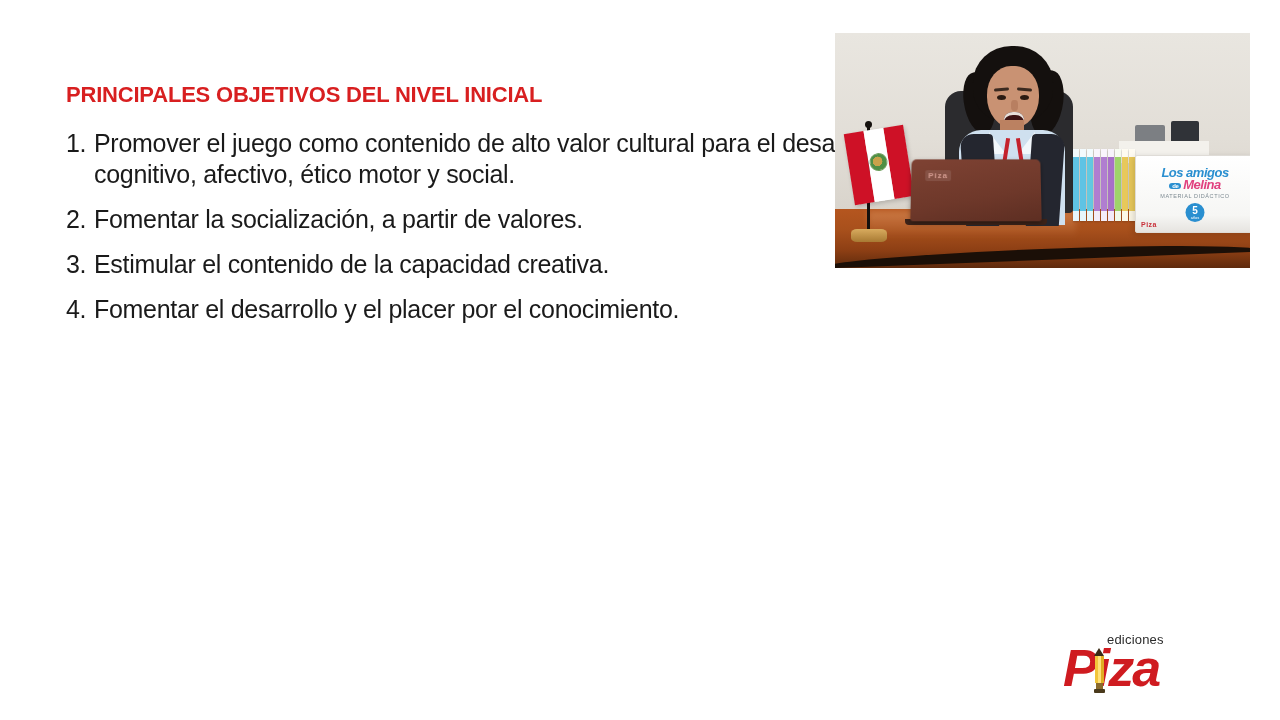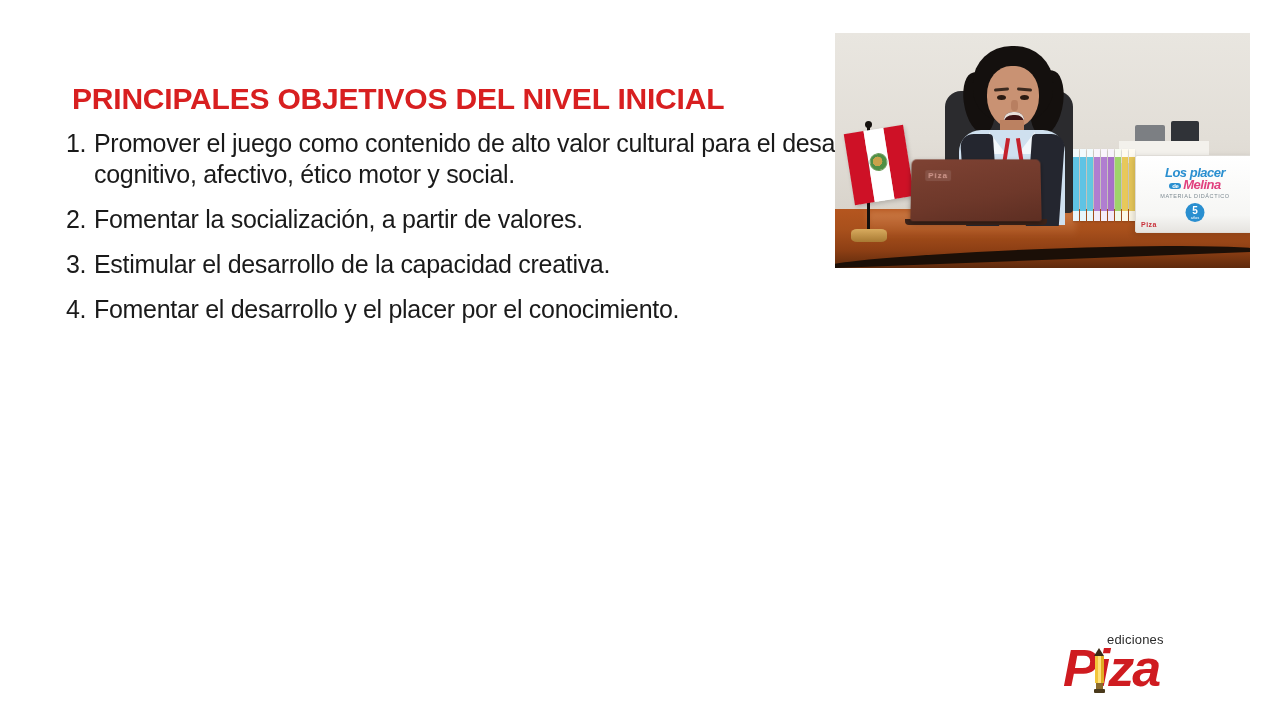--- a/index.html
+++ b/index.html
@@ -12,23 +12,23 @@
     height: 720px;
     position: relative;
     overflow: hidden;
     font-family: "Liberation Sans", sans-serif;
     -webkit-font-smoothing: antialiased;
   }
 
   
   .slide-title {
     position: absolute;
-    left: 72px;
+    left: 66px;
     top: 82px;
-    font-size: 30px;
+    font-size: 22px;
     font-weight: bold;
     letter-spacing: -0.2px;
     color: #d81f20;
     white-space: nowrap;
   }
 
   .objectives-list {
     position: absolute;
     left: 66px;
     top: 128px;
@@ -337,21 +337,21 @@
     <span class="objective-text">Promover el juego como contenido de alto valor cultural para el desarrollo cognitivo, afectivo, ético motor y social.</span>
   </div>
 
   <div class="objective-item">
     <span class="objective-num">2.</span>
     <span class="objective-text">Fomentar la socialización, a partir de valores.</span>
   </div>
 
   <div class="objective-item">
     <span class="objective-num">3.</span>
-    <span class="objective-text">Estimular el desarrollo de la capacidad creativa.</span>
+    <span class="objective-text">Estimular el contenido de la capacidad creativa.</span>
   </div>
 
   <div class="objective-item">
     <span class="objective-num">4.</span>
     <span class="objective-text">Fomentar el desarrollo y el placer por el conocimiento.</span>
   </div>
 
 </div>
 
 <div class="video-frame">
@@ -414,21 +414,21 @@
     <div class="book" style="background:#e8c85a"></div>
     <div class="book" style="background:#e8c85a"></div>
   </div>
 
   <div class="laptop-base"></div>
   <div class="laptop-lid">
     <span class="laptop-logo">Piza</span>
   </div>
 
   <div class="material-box">
-    <div class="box-title-1">Los placer</div>
+    <div class="box-title-1">Los amigos</div>
     <div class="box-title-2">
       <span class="box-de">de</span><span>Melina</span>
     </div>
     <div class="box-sub">MATERIAL DIDÁCTICO</div>
     <div class="box-circle">
       <span class="box-circle-num">5</span>
       <span class="box-circle-unit">años</span>
     </div>
     <div class="box-brand">Piza</div>
   </div>

